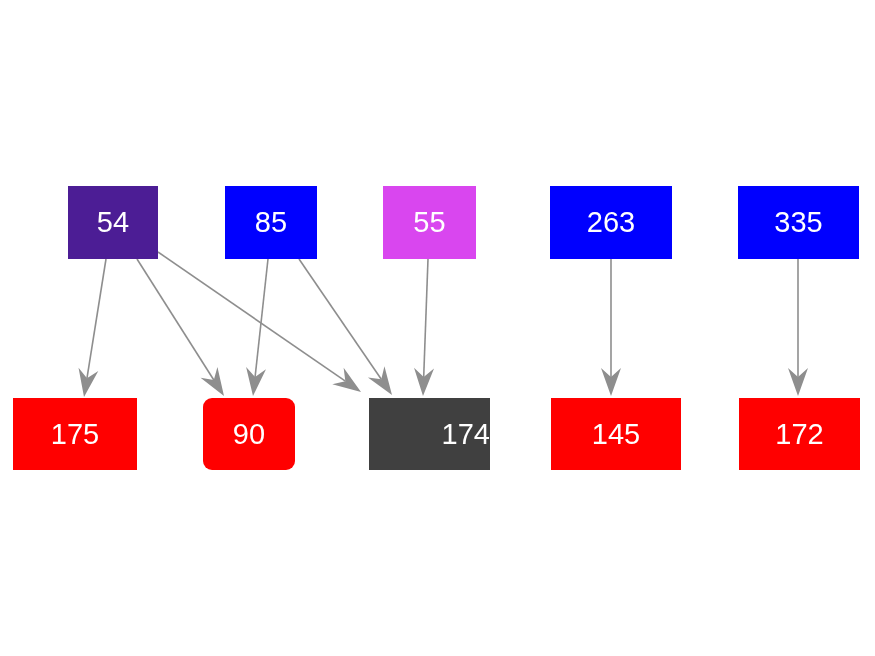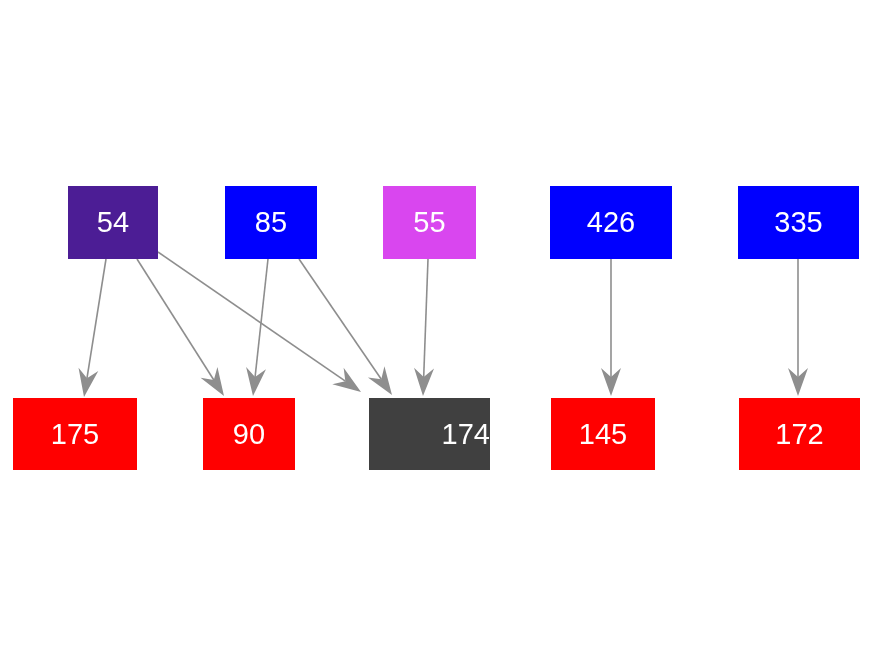--- a/index.html
+++ b/index.html
@@ -76,34 +76,34 @@
       <div class="node" style="left: 68px; top: 186px; width: 90px; height: 73px; background: #4c1d95;">
         <span class="node-label" style="color: rgb(255, 255, 255); font-size: 29px;">54</span>
       </div>
       <div class="node" style="left: 225px; top: 186px; width: 92px; height: 73px; background: rgb(0, 0, 255);">
         <span class="node-label" style="color: rgb(255, 255, 255); font-size: 29px;">85</span>
       </div>
       <div class="node" style="left: 383px; top: 186px; width: 93px; height: 73px; background: #d946ef;">
         <span class="node-label" style="color: rgb(255, 255, 255); font-size: 29px;">55</span>
       </div>
       <div class="node" style="left: 550px; top: 186px; width: 122px; height: 73px; background: rgb(0, 0, 255);">
-        <span class="node-label" style="color: rgb(255, 255, 255); font-size: 29px;">426</span>
+        <span class="node-label" style="color: rgb(255, 255, 255); font-size: 29px;">263</span>
       </div>
       <div class="node" style="left: 738px; top: 186px; width: 121px; height: 73px; background: rgb(0, 0, 255);">
         <span class="node-label" style="color: rgb(255, 255, 255); font-size: 29px; text-align: center;">335</span>
       </div>
       <div class="node" style="left: 13px; top: 398px; width: 124px; height: 72px; background: rgb(255, 0, 0);">
         <span class="node-label" style="color: rgb(255, 255, 255); font-size: 29px;">175</span>
       </div>
-      <div class="node" style="left: 203px; top: 398px; width: 92px; height: 72px; background: rgb(255, 0, 0);">
+      <div class="node" style="left: 203px; top: 398px; width: 92px; height: 72px; background: rgb(255, 0, 0); border-radius: 9px;">
         <span class="node-label" style="color: rgb(255, 255, 255); font-size: 29px;">90</span>
       </div>
       <div class="node" style="left: 369px; top: 398px; width: 121px; height: 72px; background: #404040; justify-content: flex-end;">
         <span class="node-label" style="color: rgb(255, 255, 255); font-size: 29px;">174</span>
       </div>
-      <div class="node" style="left: 551px; top: 398px; width: 104px; height: 72px; background: rgb(255, 0, 0);">
+      <div class="node" style="left: 551px; top: 398px; width: 130px; height: 72px; background: rgb(255, 0, 0);">
         <span class="node-label" style="color: rgb(255, 255, 255); font-size: 29px;">145</span>
       </div>
       <div class="node" style="left: 739px; top: 398px; width: 121px; height: 72px; background: rgb(255, 0, 0);">
         <span class="node-label" style="color: rgb(255, 255, 255); font-size: 29px;">172</span>
       </div>
     </div>
 </div>
 
 </body></html>

